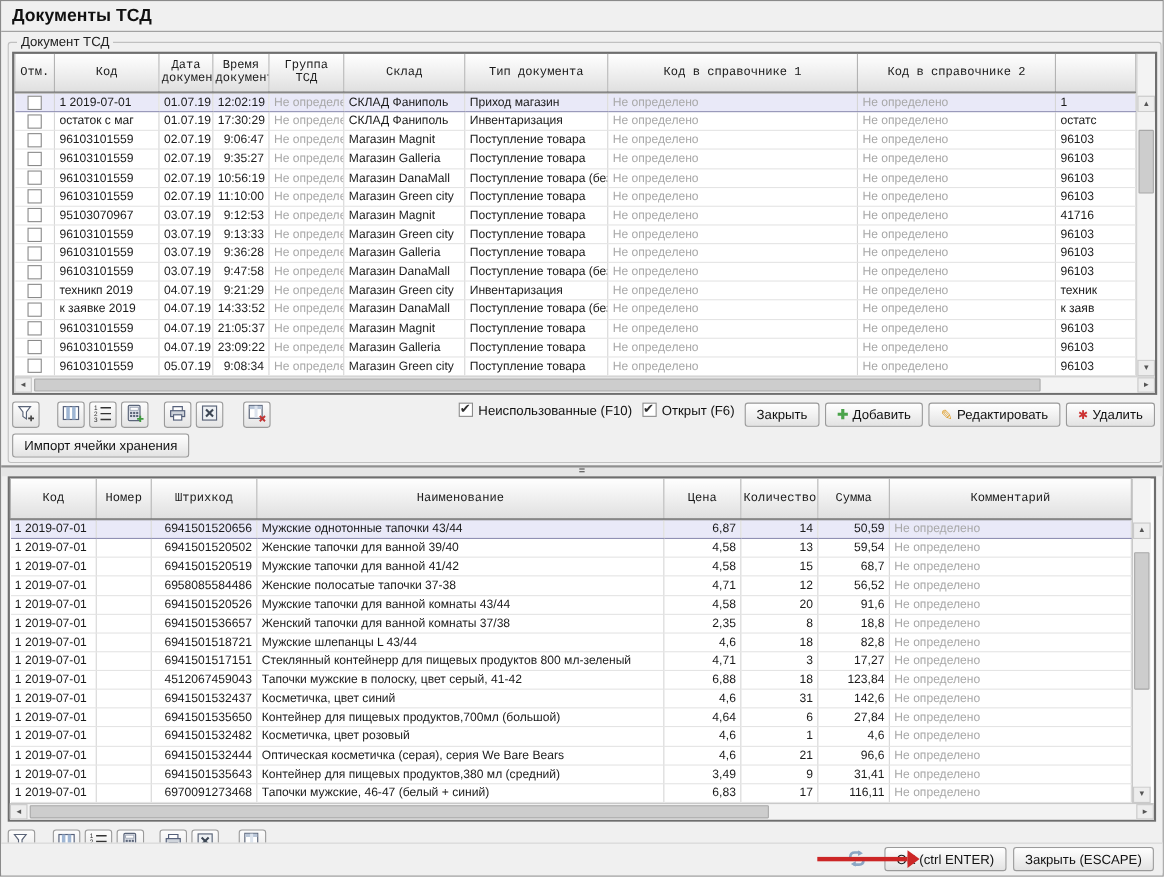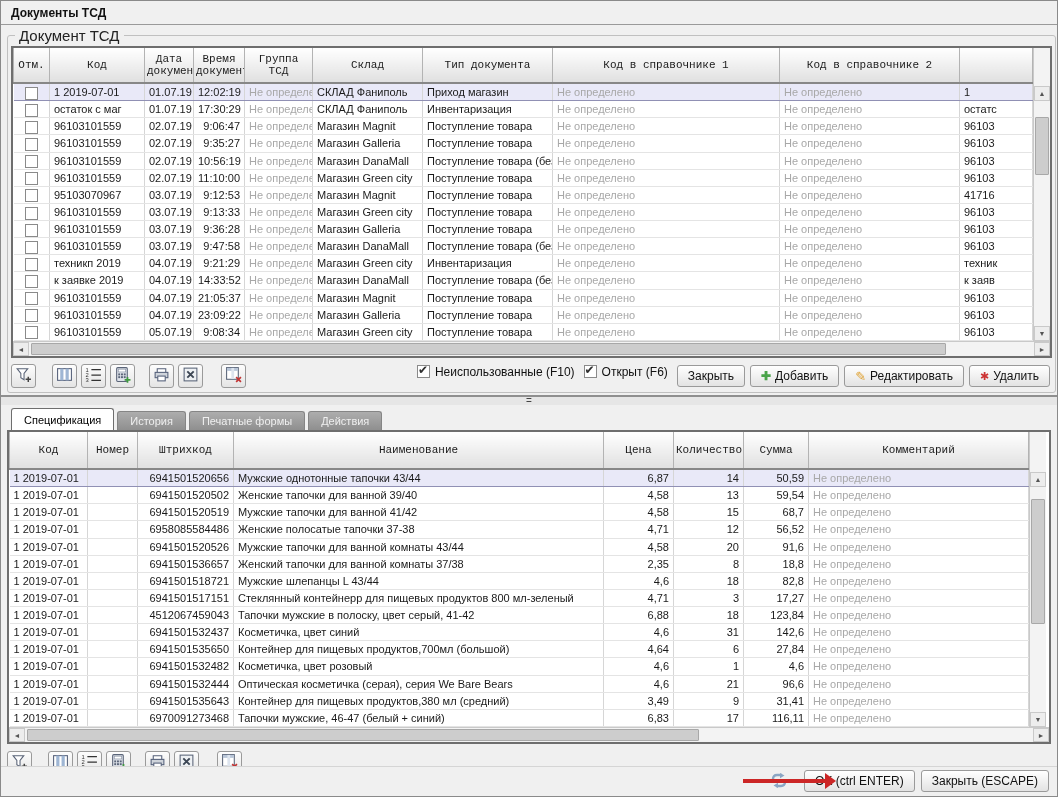--- a/index.html
+++ b/index.html
@@ -1,22 +1,22 @@
 <!DOCTYPE html>
 <html><head>
 <meta charset="utf-8">
 <style>
   * { box-sizing: border-box; margin: 0; padding: 0; }
   html,body { width:1058px; height:797px; font-family:"Liberation Sans", sans-serif; background:#e9e9e9; }
   .window { position:relative; width:1058px; height:797px; background:#f0f0f0; border:1px solid #8a8a8a; overflow:hidden; }
-  .win-title { font-weight:bold; font-size:12px; color:#111; padding:5px 10px 4px; border-bottom:1px solid #9a9a9a; }
+  .win-title { font-weight:bold; font-size:16px; color:#111; padding:5px 10px 4px; border-bottom:1px solid #9a9a9a; }
 
   
   .gb { margin:2px 6px 0 6px; border:1px solid #c0c0c0; border-radius:3px; padding:2px 3px 4px 3px; background:#f0f0f0; }
-  .gb legend { font-size:15px; color:#222; padding:0 4px; margin-left:4px; }
+  .gb legend { font-size:12px; color:#222; padding:0 4px; margin-left:4px; }
 
   
   .grid-block { border:2px solid #6e6e6e; background:#fff; }
   .grid-flex { display:flex; }
   table.grid { border-collapse:collapse; table-layout:fixed; width:1019px; font-size:11px; color:#1a1a1a; }
   table.grid thead th { background:linear-gradient(#ffffff,#e0e0e0); border:1px solid #b3b3b3; border-top:none; font-weight:normal; text-align:center; padding:1px 2px; overflow:hidden; white-space:normal; line-height:12px; }
   .top-grid thead th { height:35px; }
   .spec-grid thead th { height:37px; }
   table.grid thead { border-bottom:2px solid #878787;font-family:Liberation Mono, monospace; }
   table.grid td { height:17px; padding:0 4px; border-right:1px solid #d6d6d6; border-bottom:1px solid #e4e4e4; white-space:nowrap; overflow:hidden; line-height:16px; }
@@ -388,31 +388,26 @@
             <span class="ic-edit">✎</span>
             <span>Редактировать</span>
           </button>
         <button class="btn">
             <span class="ic-del">✱</span>
             <span>Удалить</span>
           </button>
       </div>
     </div>
 
+    <button class="btn import">Импорт ячейки хранения</button>
   </fieldset>
 
   <div class="splitter"><span>=</span></div>
 
   <div class="bottom">
-    <div class="tabbar">
-      <div class="tab active">Спецификация</div>
-      <div class="tab">История</div>
-      <div class="tab">Печатные формы</div>
-      <div class="tab">Действия</div>
-    </div>
 
     <div class="grid-block">
       <div class="grid-flex">
         <table class="grid spec-grid">
           <colgroup>
             <col style="width:78px">
               <col style="width:50px">
               <col style="width:96px">
               <col style="width:370px">
             <col style="width:70px">

